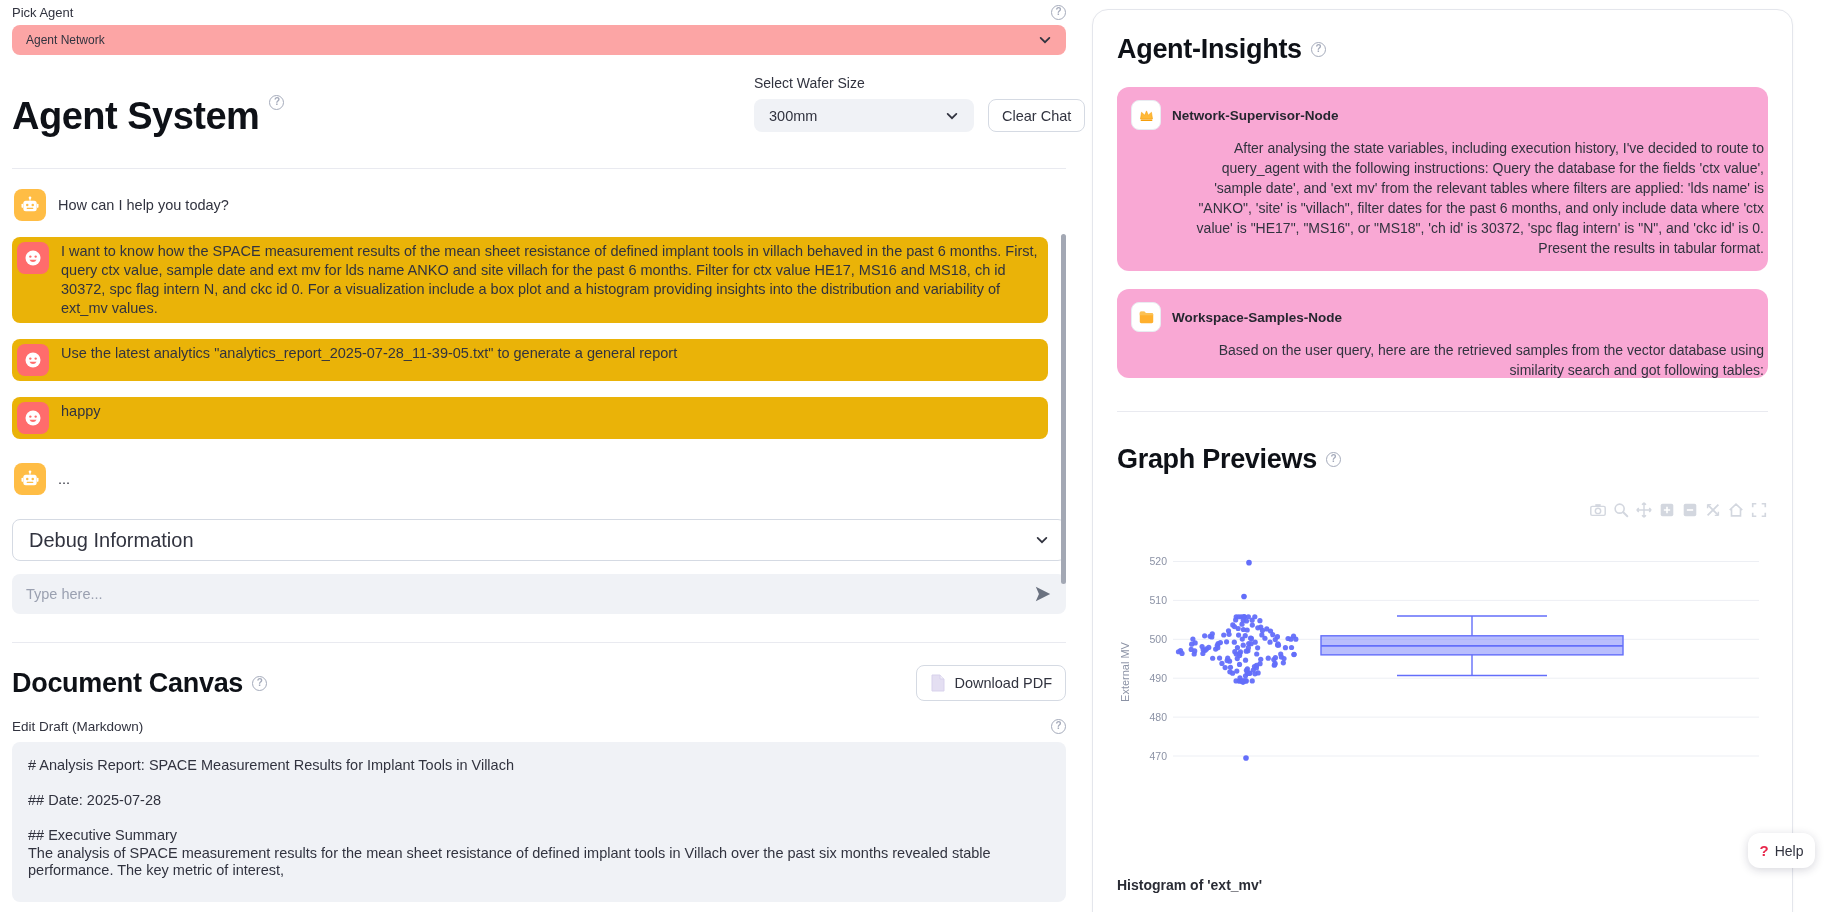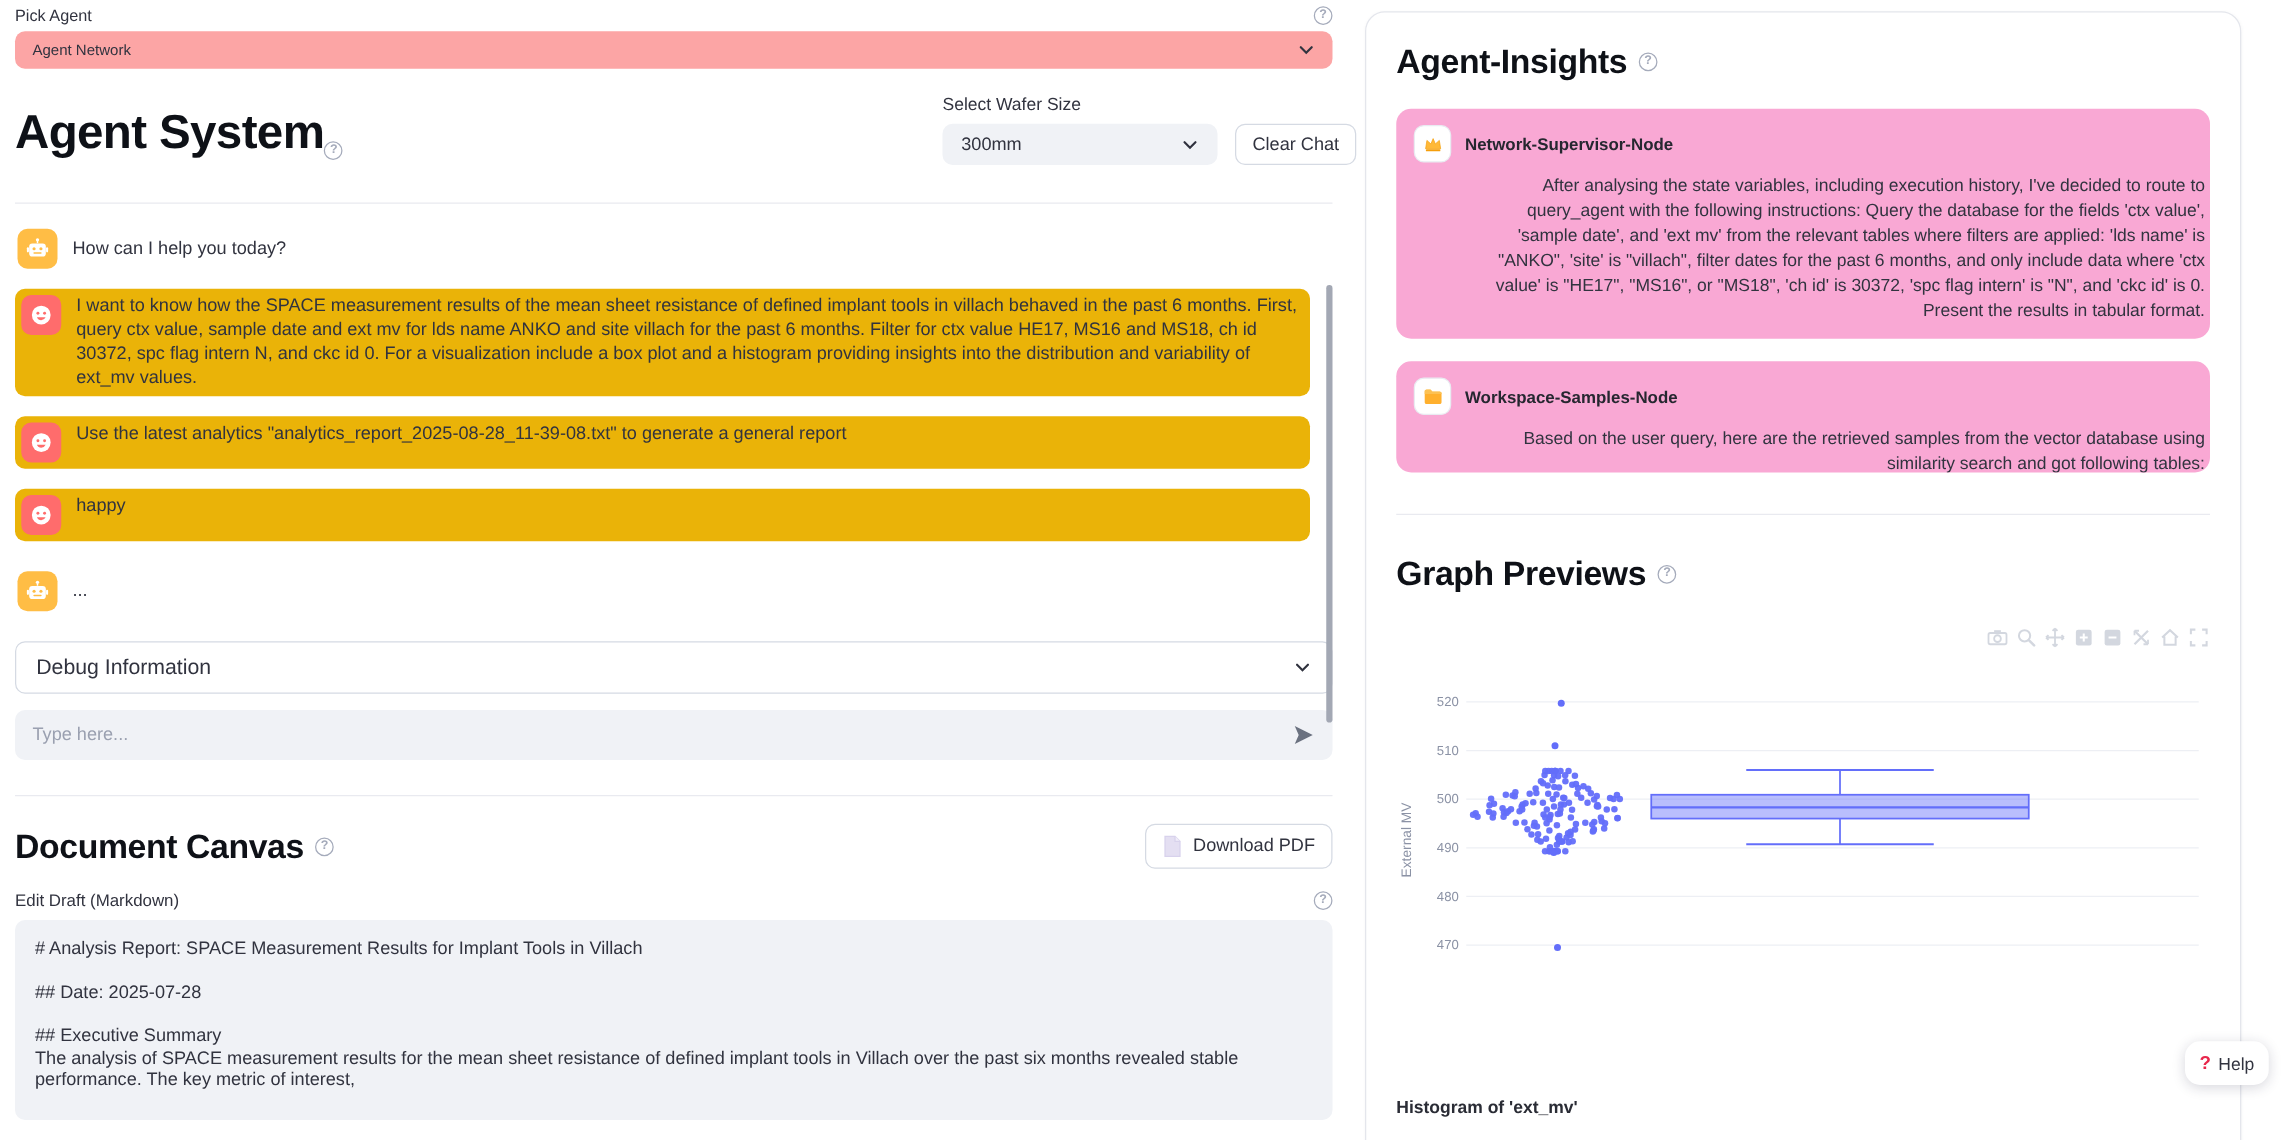--- a/index.html
+++ b/index.html
@@ -12,21 +12,21 @@
   .label-row { display:flex; justify-content:space-between; align-items:center; }
   .help-bubble { width:15px; height:15px; border:1.3px solid #a5abbb; border-radius:50%;
     color:#a5abbb; font-size:10px; line-height:12px; text-align:center; font-weight:700;
     display:inline-block; flex:0 0 auto; }
   .select-box { margin-top:5px; height:30px; background:#fca5a5; border-radius:8px;
     display:flex; align-items:center; justify-content:space-between; padding:0 14px;
     font-size:12px; cursor:pointer; }
   .chev { width:14px; height:14px; }
   .header-row { margin-top:20px; display:flex; justify-content:space-between; align-items:flex-start; }
   h1.app-title { font-size:38px; font-weight:700; color:#0e1117; letter-spacing:-0.5px;
-    margin-top:10px; display:flex; align-items:flex-end; gap:0; }
+    margin-top:20px; display:flex; align-items:flex-start; gap:10px; }
   .wafer-group { width:312px; }
   .wafer-row { display:flex; gap:14px; margin-top:8px; }
   .wafer-select { flex:0 0 220px; height:33px; background:#f0f2f6; border-radius:8px;
     display:flex; align-items:center; justify-content:space-between; padding:0 15px; font-size:14.5px; cursor:pointer;}
   .btn { height:33px; background:#fff; border:1px solid #d5dae3; border-radius:8px;
     display:flex; align-items:center; justify-content:center; padding:0 13px;
     font-size:14.5px; color:#31333f; cursor:pointer; white-space:nowrap; }
   .divider { border:none; border-top:1px solid #e9eaf0; margin-top:30px; }
 
   .chat-area { position:relative; padding-right:18px; }
@@ -36,21 +36,21 @@
   .avatar { width:32px; height:32px; border-radius:8px; flex:0 0 auto;
     display:flex; align-items:center; justify-content:center; }
   .avatar.bot { background:#ffbd45; }
   .avatar.user { background:#ff6c6c; }
   .msg-text { font-size:14.5px; line-height:19px; color:#31333f; }
   .chat-scrollbar { position:absolute; right:0; top:45px; width:5px; height:350px;
     background:#a3a8b4; border-radius:3px; }
 
   .expander { margin-top:24px; height:42px; border:1px solid #d5dae3; border-radius:8px;
     background:#fff; display:flex; align-items:center; justify-content:space-between;
-    padding:0 16px; font-size:17px; cursor:pointer; }
+    padding:0 16px; font-size:20px; cursor:pointer; }
   .chat-input { margin-top:13px; height:40px; background:#f0f2f6; border-radius:8px;
     display:flex; align-items:center; justify-content:space-between; padding:0 14px; }
   .placeholder { color:#9aa0b0; font-size:14.5px; }
 
   .canvas-header { margin-top:22px; display:flex; justify-content:space-between; align-items:center; }
   h2.section-title { font-size:27px; font-weight:700; color:#0e1117; letter-spacing:-0.3px;
     display:flex; align-items:center; gap:9px; }
   .dl-btn { height:36px; gap:8px; display:flex; align-items:center; }
   .doc-glyph { width:16px; height:18px; opacity:.55; }
   .tabs { margin-top:14px; display:flex; gap:24px; border-bottom:1px solid #e9eaf0; }
@@ -157,21 +157,21 @@
 
     <div class="msg-row user-bubble">
       <div class="avatar user">
         <svg width="20" height="20" viewBox="0 0 24 24">
             <circle cx="12" cy="12" r="9" fill="#fff"></circle>
             <circle cx="8.8" cy="10.3" r="1.4" fill="#ff6c6c"></circle>
             <circle cx="15.2" cy="10.3" r="1.4" fill="#ff6c6c"></circle>
             <path d="M7.8 14.2 a4.6 4.6 0 0 0 8.4 0 Z" fill="#ff6c6c"></path>
           </svg>
       </div>
-      <div class="msg-text">Use the latest analytics "analytics_report_2025-08-28_11-39-08.txt" to generate a general report</div>
+      <div class="msg-text">Use the latest analytics "analytics_report_2025-07-28_11-39-05.txt" to generate a general report</div>
     </div>
 
     <div class="msg-row user-bubble">
       <div class="avatar user">
         <svg width="20" height="20" viewBox="0 0 24 24">
             <circle cx="12" cy="12" r="9" fill="#fff"></circle>
             <circle cx="8.8" cy="10.3" r="1.4" fill="#ff6c6c"></circle>
             <circle cx="15.2" cy="10.3" r="1.4" fill="#ff6c6c"></circle>
             <path d="M7.8 14.2 a4.6 4.6 0 0 0 8.4 0 Z" fill="#ff6c6c"></path>
           </svg>

